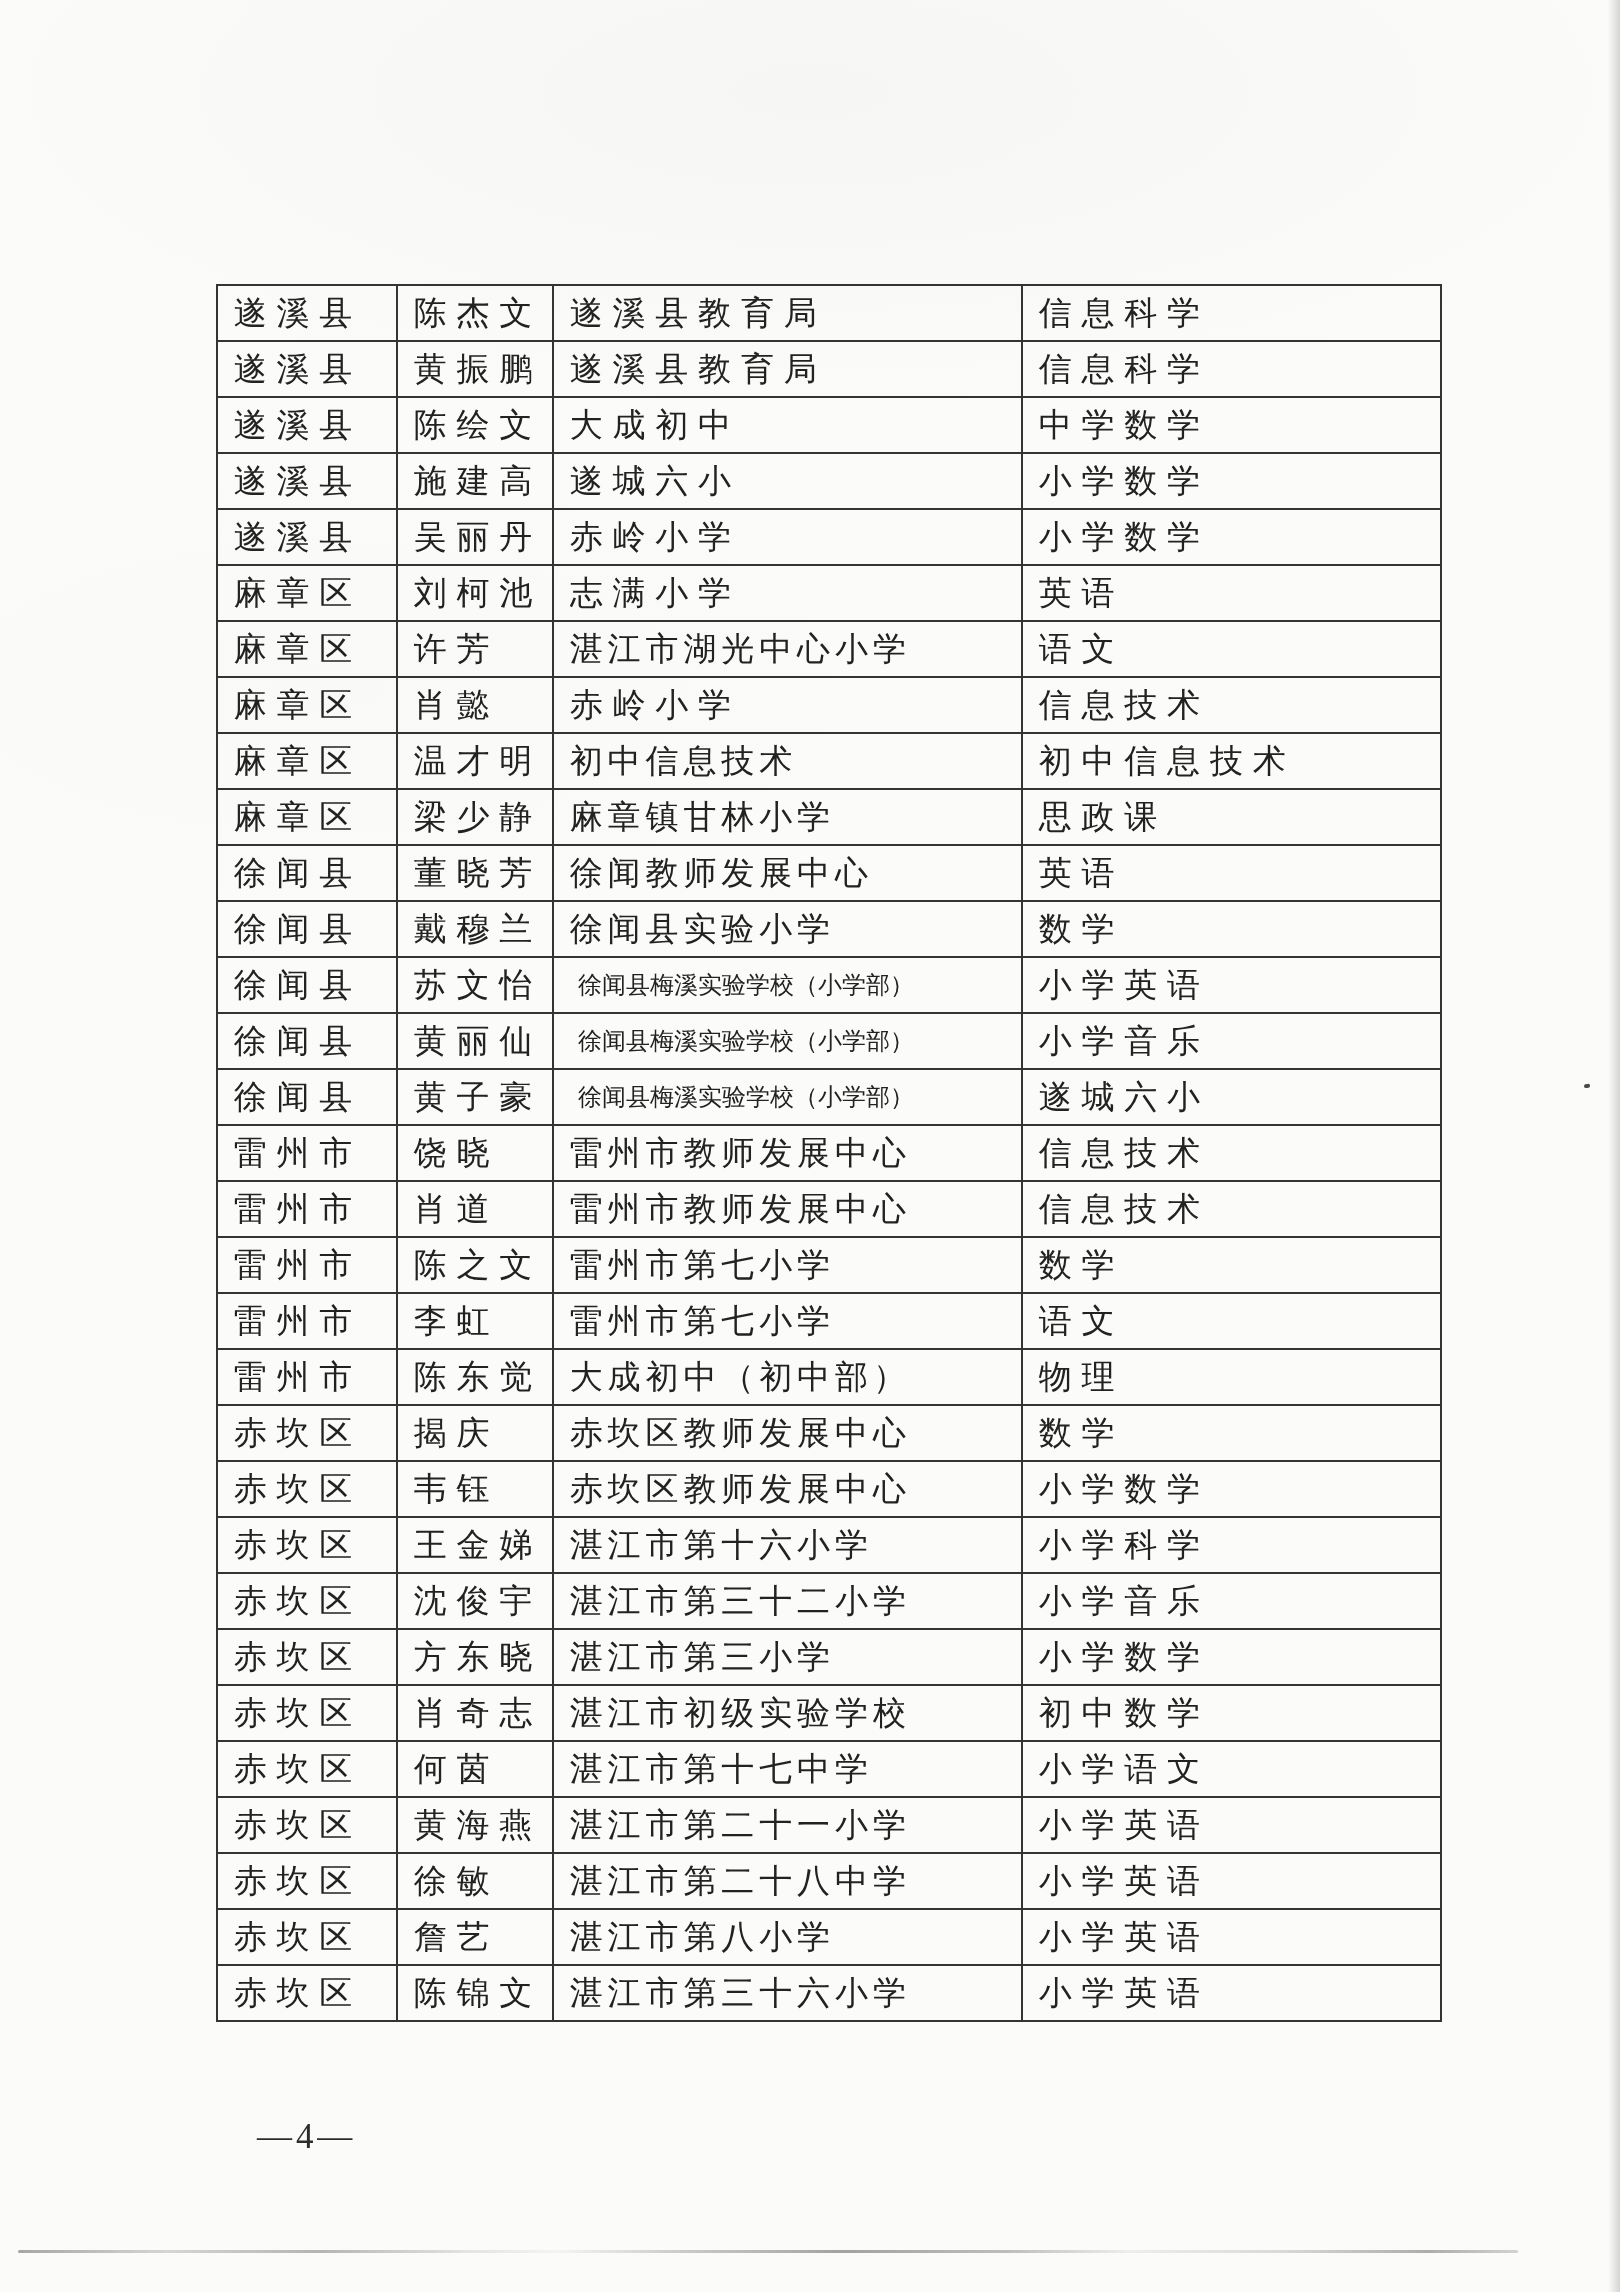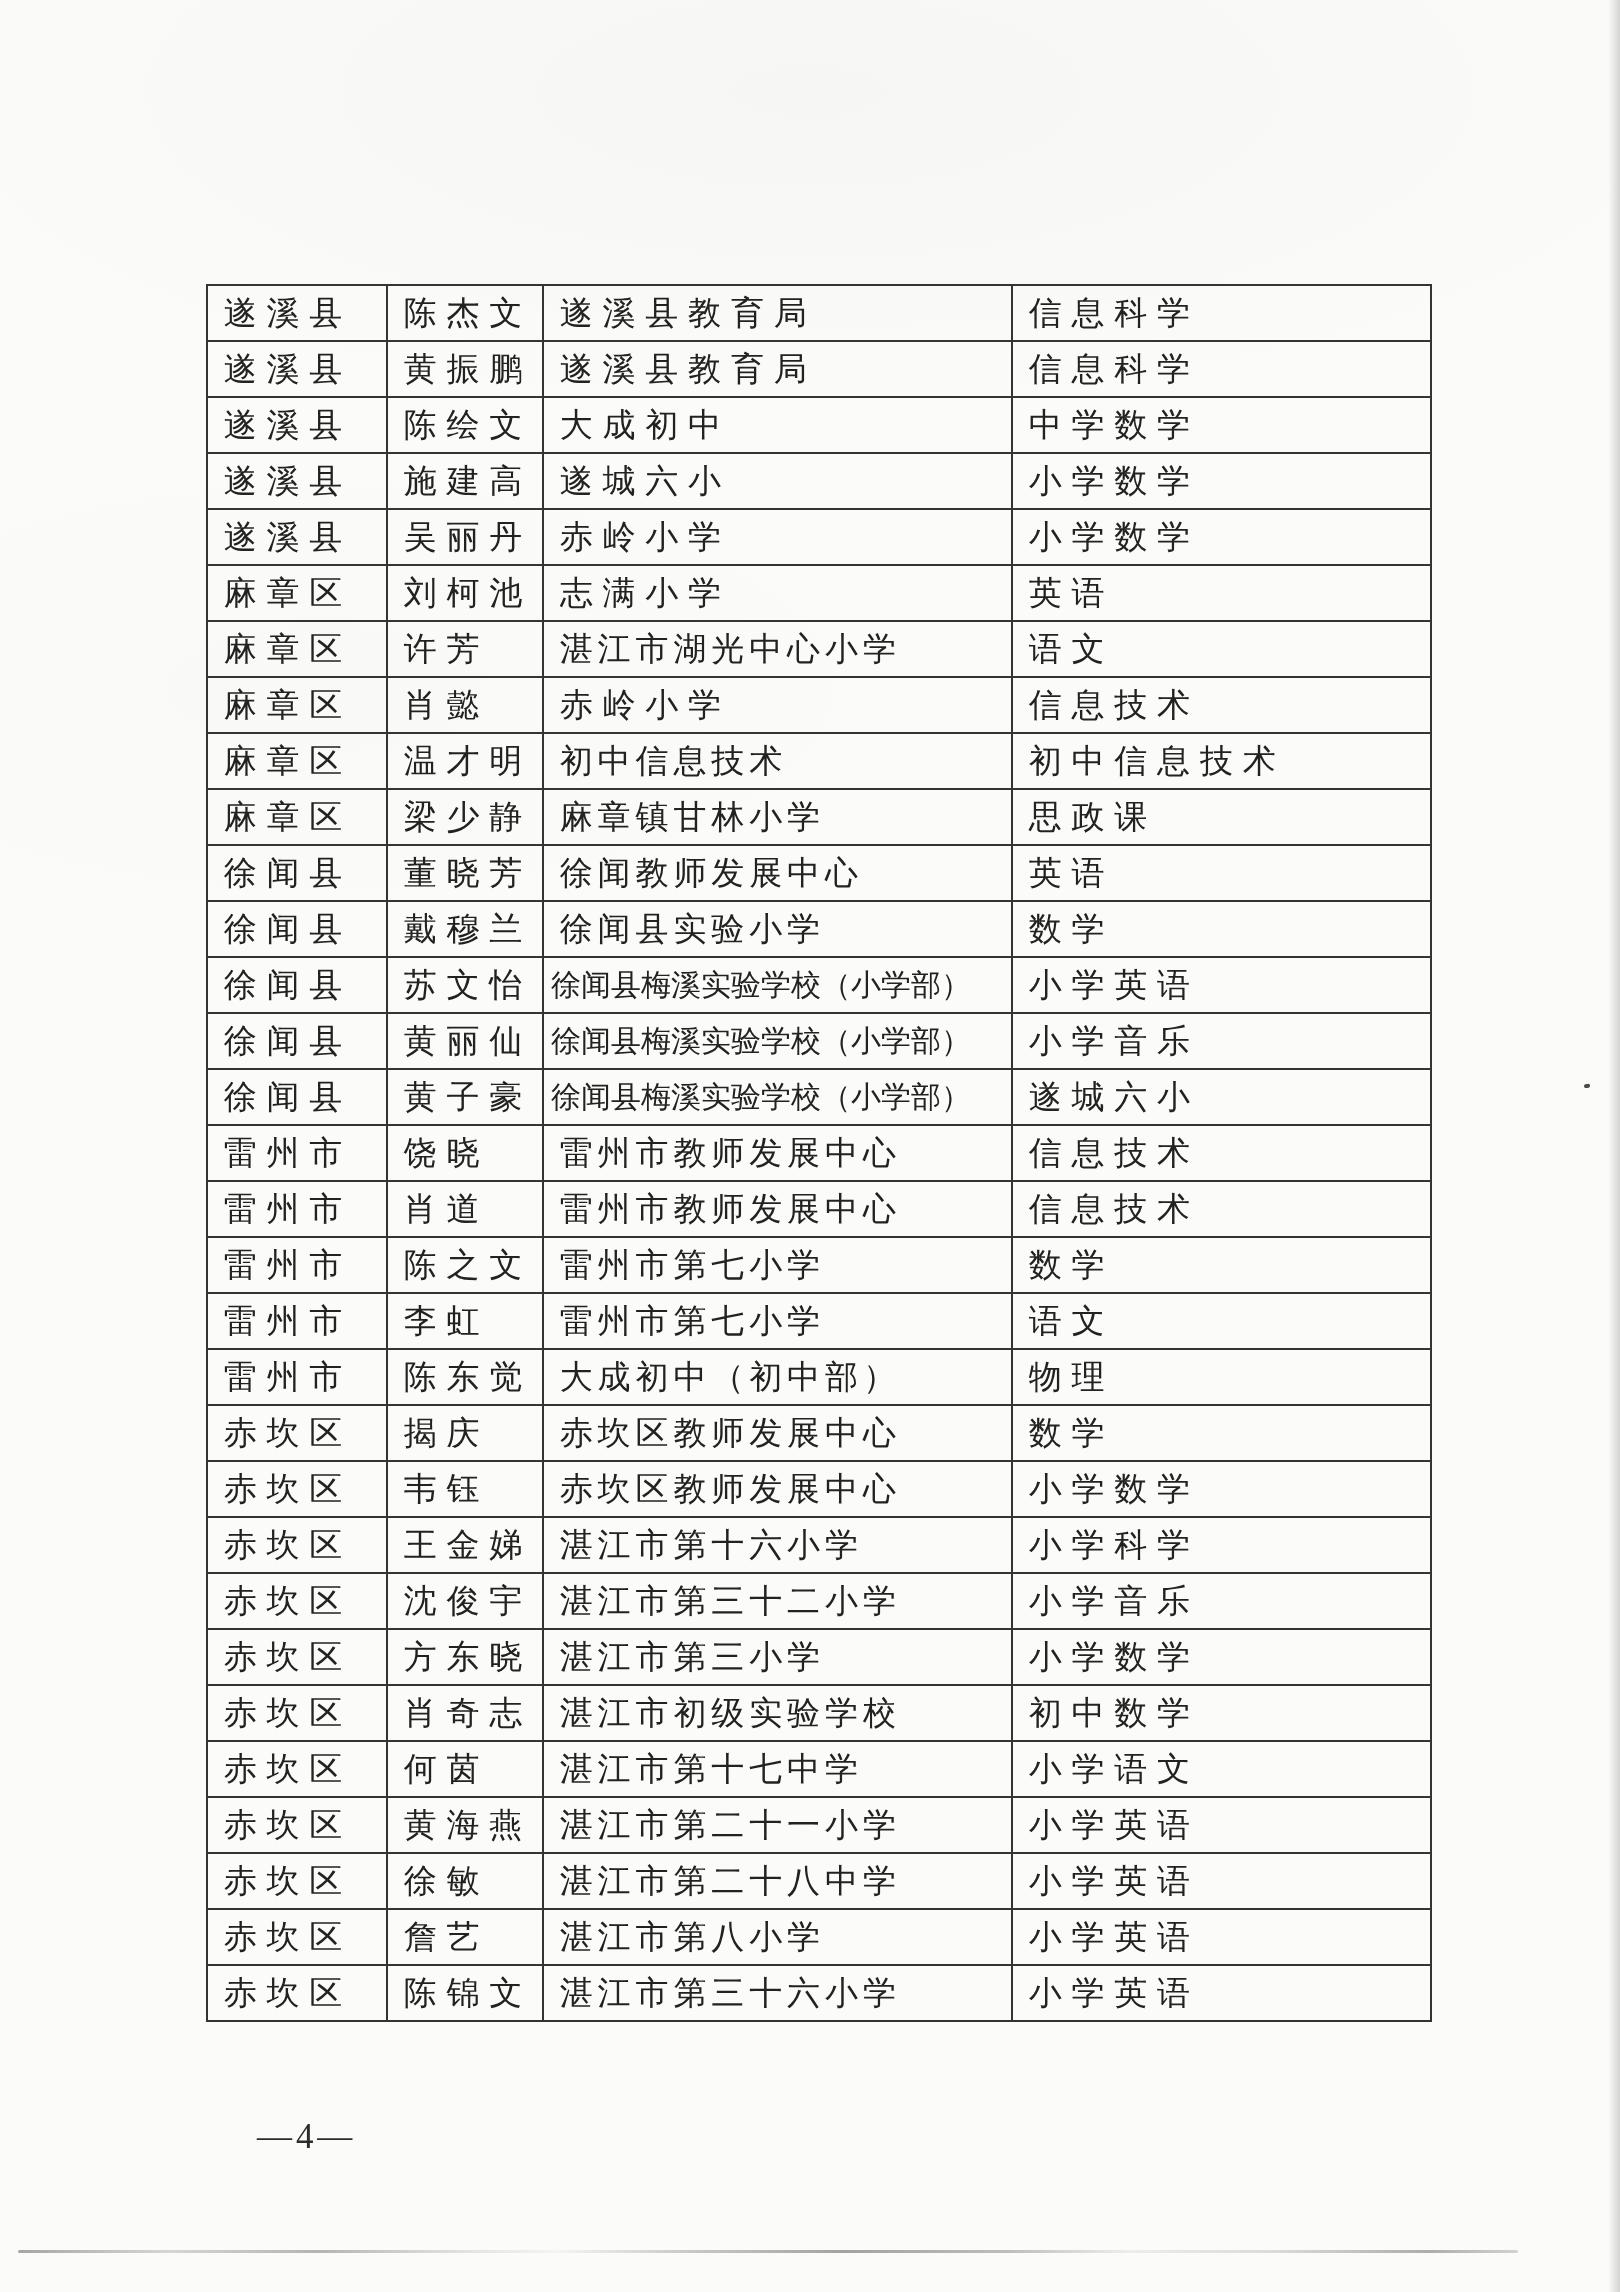--- a/index.html
+++ b/index.html
@@ -16,21 +16,21 @@
     background:
       radial-gradient(1372px 490px at 50% 4%, rgba(0,0,0,0.018), transparent 70%),
       radial-gradient(980px 392px at 20% 30%, rgba(0,0,0,0.008), transparent 70%),
       #fbfbf9;
     font-family: "Liberation Serif", serif;
     color: #1e1e1e;
   }
 
   table.roster {
     position: absolute;
-    left: 206px;
+    left: 216px;
     top: 284px;
     width: 1223px;
     border-collapse: collapse;
     table-layout: fixed;
   }
   table.roster col.c-district { width: 180px; }
   table.roster col.c-name     { width: 156px; }
   table.roster col.c-school   { width: 469px; }
   table.roster col.c-subject  { width: 419px; }
 
@@ -38,21 +38,21 @@
     border: 2px solid #343434;
     height: 54px;
     padding: 0 2px 0 15.7px;
     vertical-align: middle;
     font-size: 33px;
     letter-spacing: 9.8px;
     white-space: nowrap;
     color: #222220;
   }
   table.roster td.mid   { letter-spacing: 4.9px; }
-  table.roster td.vlong { letter-spacing: 0px; font-size: 30px; padding-left: 7px; border-radius: 17px; }
+  table.roster td.vlong { letter-spacing: 0px; font-size: 24px; padding-left: 24px; border-radius: 17px; }
 
   .footer-page-number {
     position: absolute;
     left: 257px;
     top: 2117px;
     font-size: 35px;
     letter-spacing: 3.9px;
     color: #2c2c2c;
   }
 

